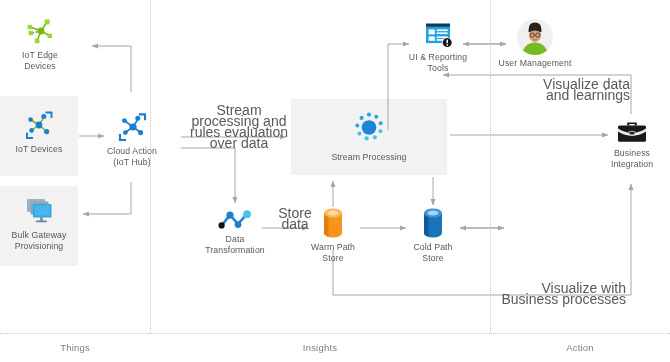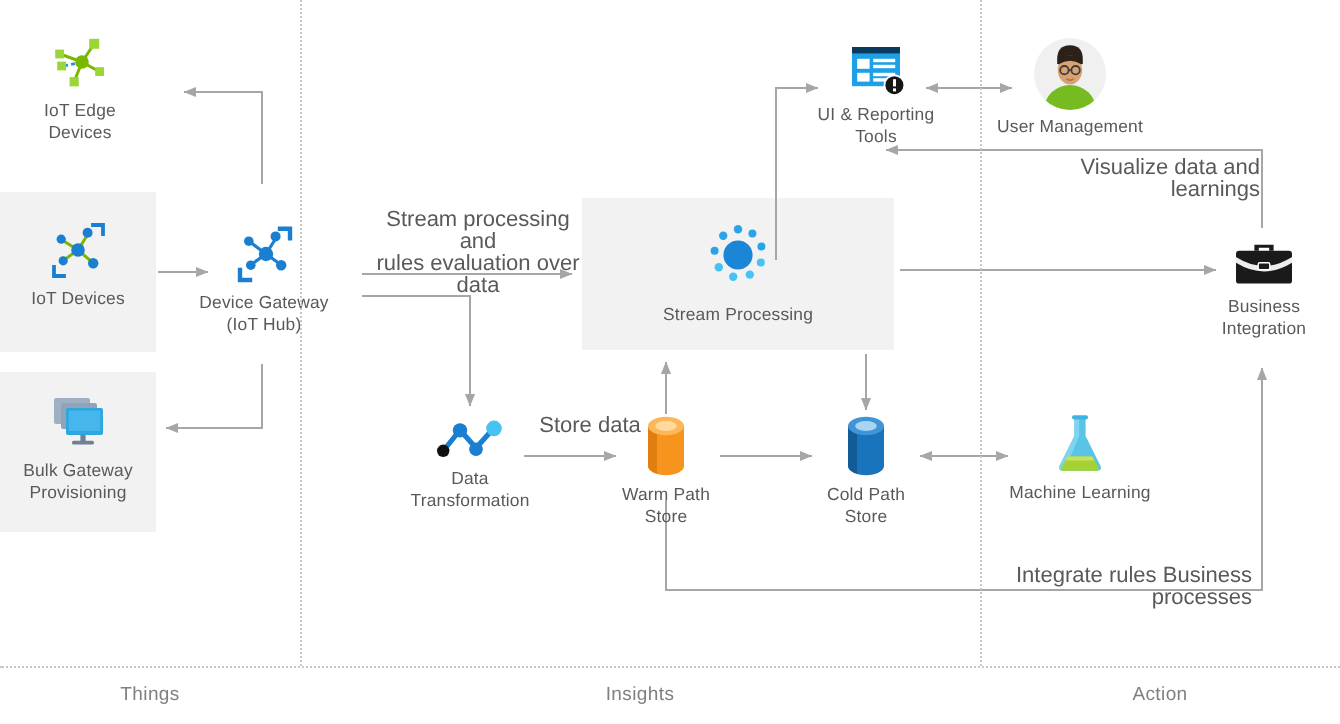--- a/index.html
+++ b/index.html
@@ -20,21 +20,21 @@
   .panel{position:absolute;background:#f2f2f2;}
   
   .node{position:absolute;text-align:center;}
   .node .cap{
     font-size:8.7px;line-height:10.5px;color:#595959;
     letter-spacing:.1px;margin-top:2px;white-space:pre-line;
   }
   .icon{display:block;margin:0 auto;}
   
   .edge-text{
-    position:absolute;font-size:11px;line-height:11px;color:#595959;
+    position:absolute;font-size:14px;line-height:11px;color:#595959;
     white-space:pre-line;
   }
   svg.wires{position:absolute;left:0;top:0;width:670px;height:362px;overflow:visible;}
   .wire{fill:none;stroke:#a6a6a6;stroke-width:1;}
 </style>
 </head>
 <body>
 
 <div id="stage">
 
@@ -146,21 +146,21 @@
       <circle cx="18" cy="17" r="3.6" fill="#1b7fd1"></circle>
       <circle cx="22.8" cy="8.2" r="2.5" fill="#1b7fd1"></circle>
       <circle cx="9.4" cy="10.6" r="2.4" fill="#1b7fd1"></circle>
       <circle cx="10.4" cy="22.6" r="2.4" fill="#1b7fd1"></circle>
       <circle cx="25.6" cy="22.6" r="2.6" fill="#1b7fd1"></circle>
       <g stroke="#1b7fd1" stroke-width="2.2" fill="none" stroke-linecap="square">
         <path d="M25,4.4 L30,4.4 L30,9.2"></path>
         <path d="M5,25 L5,30 L10,30"></path>
       </g>
     </svg>
-    <div class="cap">Device Gateway
+    <div class="cap">Cloud Action
 (IoT Hub)</div>
   </div>
 
   <div class="node" style="left:299px;top:108px;width:140px;text-align:center;">
     <svg class="icon" width="38" height="38" viewBox="0 0 38 38">
       <circle cx="19" cy="19.5" r="7.3" fill="#1b86d6"></circle>
       <circle cx="19" cy="6.6" r="2.1" fill="#2aa4e8"></circle>
       <circle cx="26.2" cy="8.7" r="2.0" fill="#2aa4e8"></circle>
       <circle cx="30.7" cy="15.2" r="2.0" fill="#2aa4e8"></circle>
       <circle cx="30.4" cy="23.2" r="2.0" fill="#46c3f2"></circle>
@@ -200,30 +200,20 @@
     <svg class="icon" width="30" height="34" viewBox="0 0 30 34">
       <path d="M6,7 L6,27 A9,4.6 0 0 0 24,27 L24,7 Z" fill="#1a74bb"></path>
       <path d="M6,7 L6,27 A9,4.6 0 0 0 10.5,30.8 L10.5,8.6 Z" fill="#125b96"></path>
       <ellipse cx="15" cy="7" rx="9" ry="4.6" fill="#3f95d8"></ellipse>
       <ellipse cx="15" cy="7" rx="5.4" ry="2.5" fill="#a9d4f2"></ellipse>
     </svg>
     <div class="cap">Cold Path
 Store</div>
   </div>
 
-  <div class="node" style="left:495px;top:205px;width:90px;">
-    <svg class="icon" width="30" height="34" viewBox="0 0 30 34">
-      <path d="M12.2,4 L17.8,4 L17.8,13 L25.4,28.2 A1.6,1.6 0 0 1 24,30.4 L6,30.4 A1.6,1.6 0 0 1 4.6,28.2 L12.2,13 Z" fill="#5ac3e8"></path>
-      <path d="M12.2,4 L14.6,4 L14.6,13 L8.2,28.2 A1.6,1.6 0 0 0 9.6,30.4 L6,30.4 A1.6,1.6 0 0 1 4.6,28.2 L12.2,13 Z" fill="#7fd4f0"></path>
-      <path d="M8.9,23.2 L21.1,23.2 L24,28.2 A1.6,1.6 0 0 1 24,30.4 L6,30.4 A1.6,1.6 0 0 1 6,28.2 Z" fill="#a4d233"></path>
-      <path d="M8.9,23.2 L21.1,23.2 L22.3,25.3 L7.7,25.3 Z" fill="#cbe05e"></path>
-      <rect x="11" y="2.6" width="8" height="2.2" rx="1" fill="#3fb3e0"></rect>
-    </svg>
-    <div class="cap">Machine Learning</div>
-  </div>
 
   <div class="node" style="left:403px;top:20px;width:70px;">
     <svg class="icon" width="38" height="30" viewBox="0 0 38 30">
       <rect x="7" y="3.5" width="24" height="3.4" fill="#0b3a5c"></rect>
       <rect x="7" y="6.9" width="24" height="16.2" fill="#1da0e6"></rect>
       <rect x="9.6" y="9.4" width="6.2" height="5" fill="#ffffff"></rect>
       <rect x="17.6" y="9.4" width="11" height="1.7" fill="#ffffff"></rect>
       <rect x="17.6" y="12.4" width="11" height="1.7" fill="#ffffff"></rect>
       <rect x="9.6" y="16.4" width="6.2" height="4.4" fill="#ffffff"></rect>
       <rect x="17.6" y="16.4" width="11" height="1.7" fill="#ffffff"></rect>
@@ -269,21 +259,21 @@
 Integration</div>
   </div>
 
   <div class="edge-text" style="left:184px;top:105px;width:110px;text-align:center;">Stream processing and
 rules evaluation over data</div>
 
   <div class="edge-text" style="left:265px;top:208px;width:60px;text-align:center;">Store data</div>
 
   <div class="edge-text" style="left:524px;top:79px;width:106px;text-align:right;">Visualize data and learnings</div>
 
-  <div class="edge-text" style="left:498px;top:283px;width:128px;text-align:right;">Integrate rules Business processes</div>
+  <div class="edge-text" style="left:498px;top:283px;width:128px;text-align:right;">Visualize with Business processes</div>
 
   <div class="zone-div" style="left:150px;height:333px;"></div>
   <div class="zone-div" style="left:490px;height:333px;"></div>
   <div class="zone-base" style="top:333px;"></div>
 
   <div class="zone-label" style="left:0;top:342px;width:150px;">Things</div>
   <div class="zone-label" style="left:150px;top:342px;width:340px;">Insights</div>
   <div class="zone-label" style="left:490px;top:342px;width:180px;">Action</div>
 
 </div>

